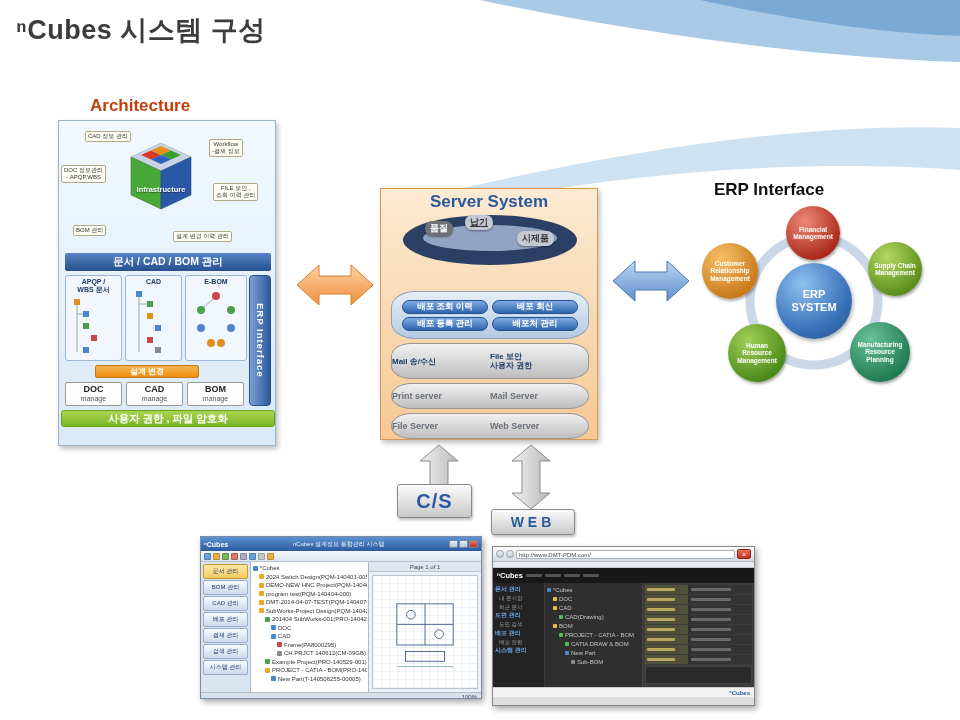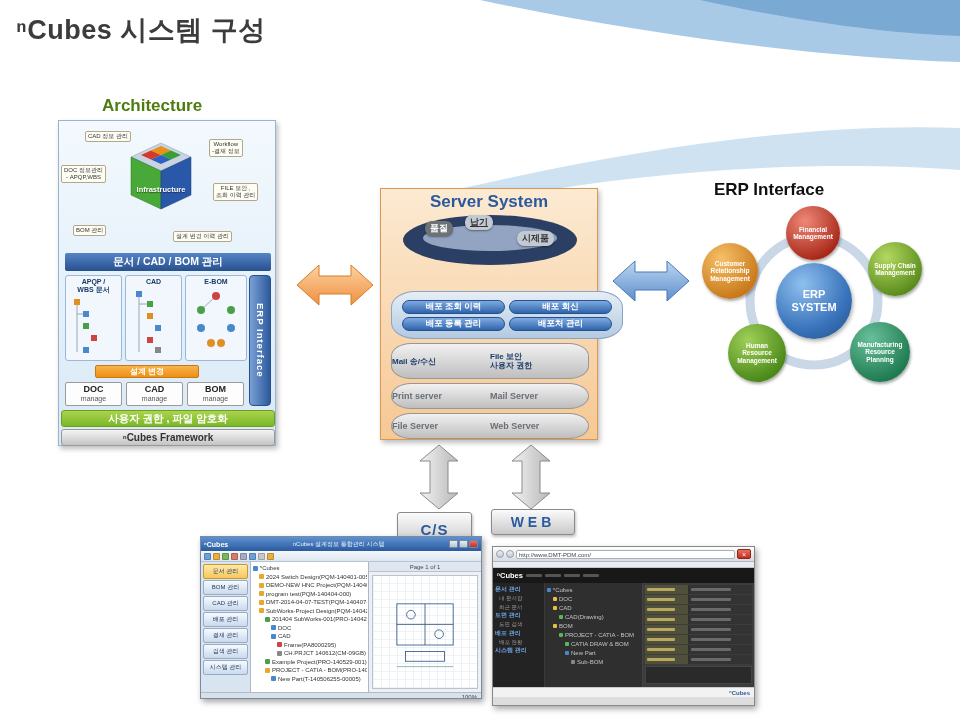--- a/index.html
+++ b/index.html
@@ -12,21 +12,21 @@
   .pre { white-space:pre-line; }
 
   
   .swoosh { position:absolute; top:0; left:0; width:960px; height:220px; z-index:1; }
   .slide-title {
     position:absolute; top:12px; left:16px; z-index:2;
     font-size:27px; font-weight:bold; color:#3c3c3c; letter-spacing:0.5px;
   }
 
   
-  .arch-heading { position:absolute; left:102px; top:96px; z-index:2; font-size:17px; font-weight:bold; color:#4d7c0f; }
+  .arch-heading { position:absolute; left:90px; top:96px; z-index:2; font-size:17px; font-weight:bold; color:#c2410c; }
   .arch-box {
     position:absolute; left:58px; top:120px; width:218px; height:326px; z-index:2;
     background:linear-gradient(180deg,#f3f9fe,#d9e9f6);
     border:1px solid #9ab4cc; box-shadow:2px 3px 5px rgba(0,0,0,0.25);
   }
   .callout {
     position:absolute; font-size:6px; line-height:7px; color:#333;
     background:#fffef5; border:1px solid #b0a888; border-radius:2px;
     padding:1px 2px; text-align:center; z-index:3;
   }
@@ -91,21 +91,21 @@
   .bubble { position:absolute; font-size:9px; font-weight:bold; border-radius:7px; padding:1px 5px; z-index:3; box-shadow:0 1px 2px rgba(0,0,0,0.4); }
   .b-dark  { background:#6d7277; color:#fff; }
   .b-gray  { background:#c3c9d3; color:#333; }
   .srv-disc {
     position:absolute; left:12px; top:62px; width:194px; height:38px; z-index:4;
     background:linear-gradient(180deg,#8aa6c8,#3a5e8e); border:2px solid #c2d0e0; border-radius:50%;
     color:#fff; font-size:15.5px; font-weight:bold; display:flex; align-items:center; justify-content:center;
     text-shadow:0 1px 2px rgba(0,0,0,0.5);
   }
   .srv-btn-platter {
-    position:absolute; left:10px; top:102px; width:232px; height:48px;
+    position:absolute; left:10px; top:102px; width:198px; height:48px;
     background:linear-gradient(180deg,#e6eef6,#b4cae2); border:1px solid #8aa4c4; border-radius:24px/16px;
     display:grid; grid-template-columns:1fr 1fr; gap:3px 4px; padding:8px 10px;
   }
   .srv-btn {
     background:linear-gradient(180deg,#7fabe2,#2f64ac); border:1px solid #24508e; border-radius:8px;
     color:#fff; font-size:8.5px; font-weight:bold; display:flex; align-items:center; justify-content:center;
   }
   .srv-gray {
     position:absolute; left:10px; width:198px;
     background:linear-gradient(180deg,#f1f1f1,#bebebe); border:1px solid #979797; border-radius:20px/13px;
@@ -136,21 +136,21 @@
   .sat-mrp { left:148px; top:116px; width:60px; height:60px; background:radial-gradient(circle at 35% 28%, #68c09a, #1e7a50 75%); }
   .sat-hr  { left:26px;  top:118px; width:58px; height:58px; background:radial-gradient(circle at 35% 28%, #a0d058, #4a8818 75%); }
   .sat-crm { left:0;     top:37px;  width:56px; height:56px; background:radial-gradient(circle at 35% 28%, #f6c068, #c87818 75%); }
 
   
   .link-label {
     position:absolute; z-index:2; background:linear-gradient(180deg,#fbfbfb,#c9c9c9);
     border:1px solid #8a8a8a; border-radius:3px; box-shadow:1px 2px 3px rgba(0,0,0,0.25);
     color:#2a5a9e; font-weight:bold; display:flex; align-items:center; justify-content:center;
   }
-  .cs-label  { left:397px; top:512px; width:75px; height:34px; font-size:15px; letter-spacing:1px; }
+  .cs-label  { left:397px; top:484px; width:75px; height:34px; font-size:20px; letter-spacing:1px; }
   .web-label { left:491px; top:509px; width:84px; height:26px; font-size:14px; letter-spacing:4px; }
 
   
   .cs-win {
     position:absolute; left:200px; top:536px; width:282px; height:163px; z-index:2;
     border:1px solid #7a8aa0; background:#eef2f8; box-shadow:2px 3px 6px rgba(0,0,0,0.35);
     font-size:6px; overflow:hidden;
   }
   .cs-titlebar { height:14px; background:linear-gradient(180deg,#5d92d2,#2a5a9e); display:flex; align-items:center; padding:0 3px; color:#fff; }
   .cs-logo { font-weight:bold; font-size:7px; }
@@ -301,21 +301,20 @@
     <div class="manage" style="left:67px;">
       <div class="m-t">CAD</div>
       <div class="m-s">manage</div>
     </div>
     <div class="manage" style="left:128px;">
       <div class="m-t">BOM</div>
       <div class="m-s">manage</div>
     </div>
 
     <div class="green-bar">사용자 권한 , 파일 암호화</div>
-    <div class="fw-bar">ⁿCubes Framework</div>
   </div>
 
   <svg class="harrow" style="left:296px; top:262px;" width="78" height="46" viewBox="0 0 78 46">
     <defs>
         <linearGradient id="og" x1="0" y1="0" x2="0" y2="1">
       <stop offset="0" stop-color="#fcd2a2"></stop>
           <stop offset="1" stop-color="#ef9040"></stop>
     </linearGradient>
       </defs>
     <polygon points="1,23 23,3 23,14 55,14 55,3 77,23 55,43 55,32 23,32 23,43" fill="url(#og)" stroke="#d87c28" stroke-width="1"></polygon>

